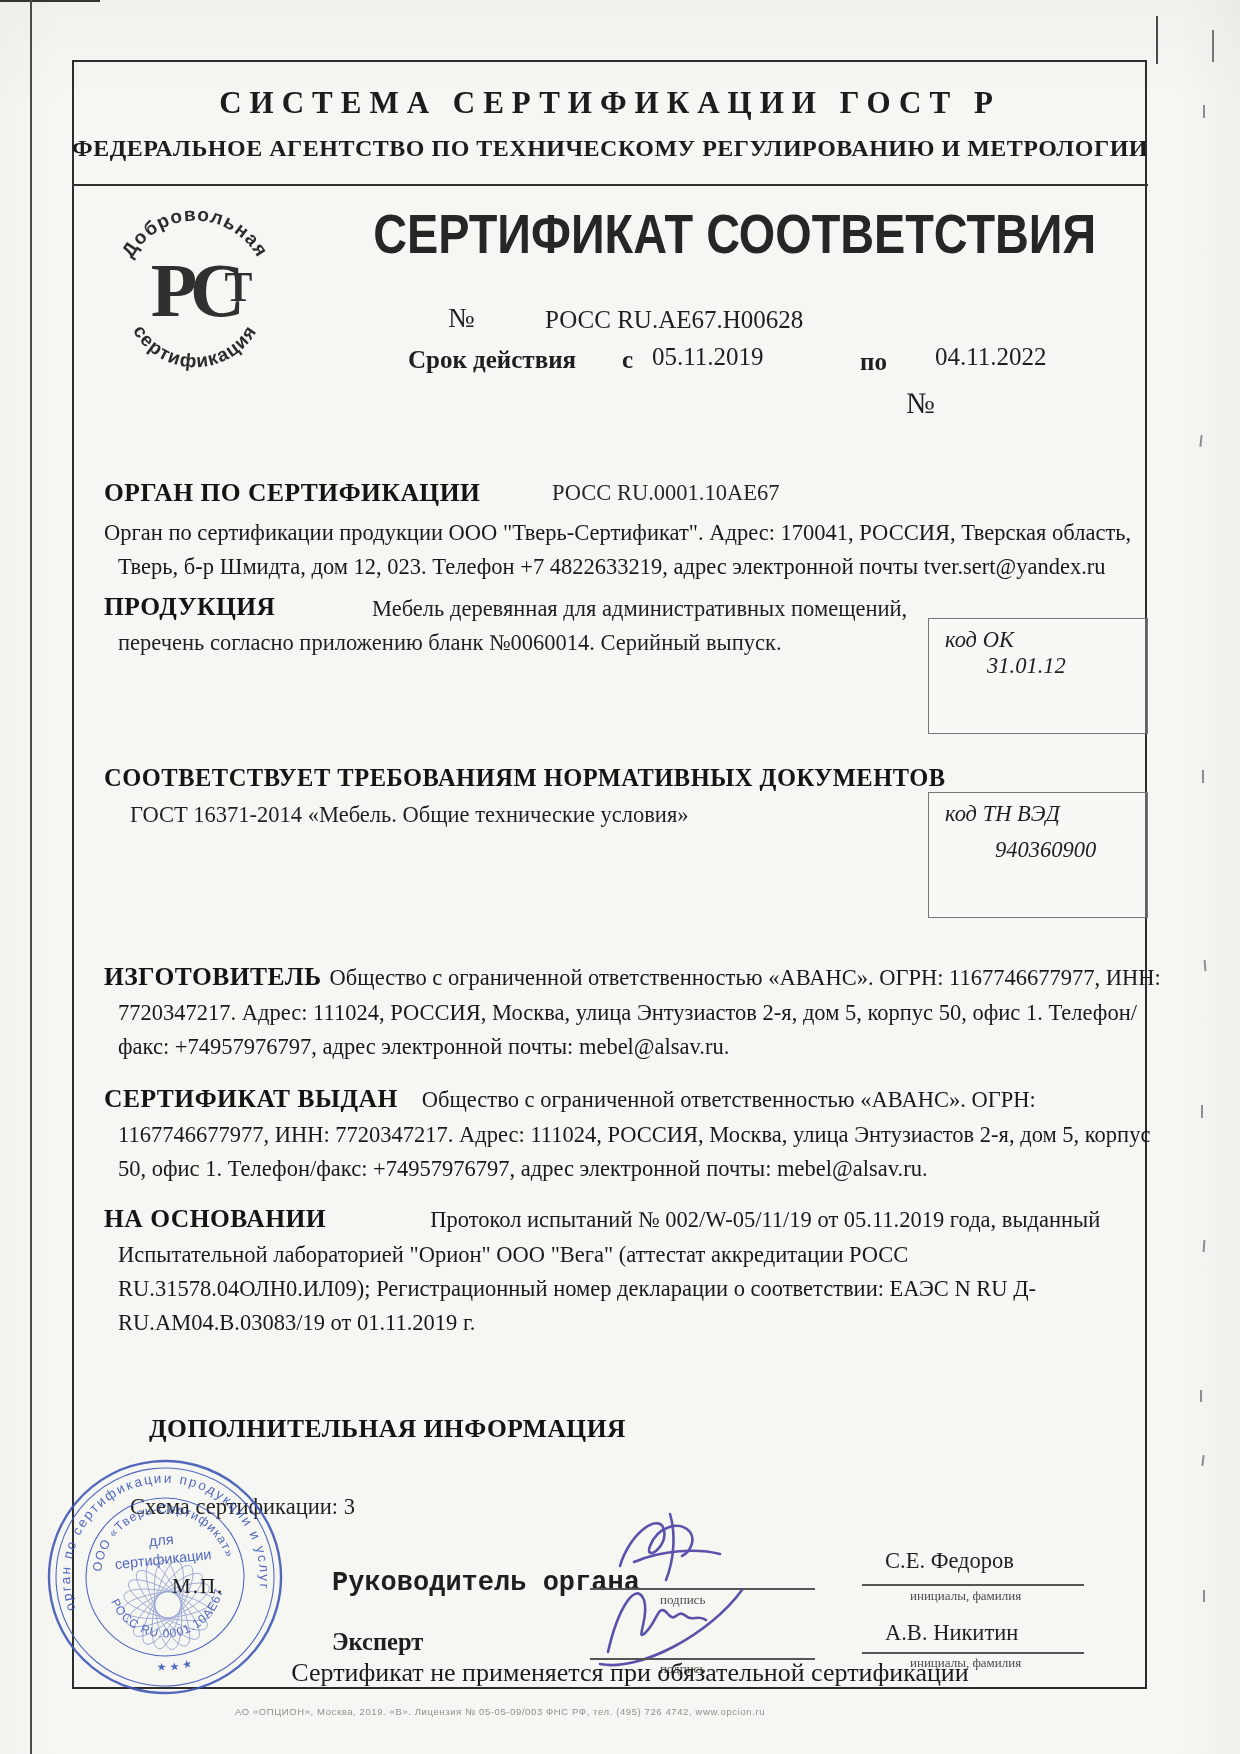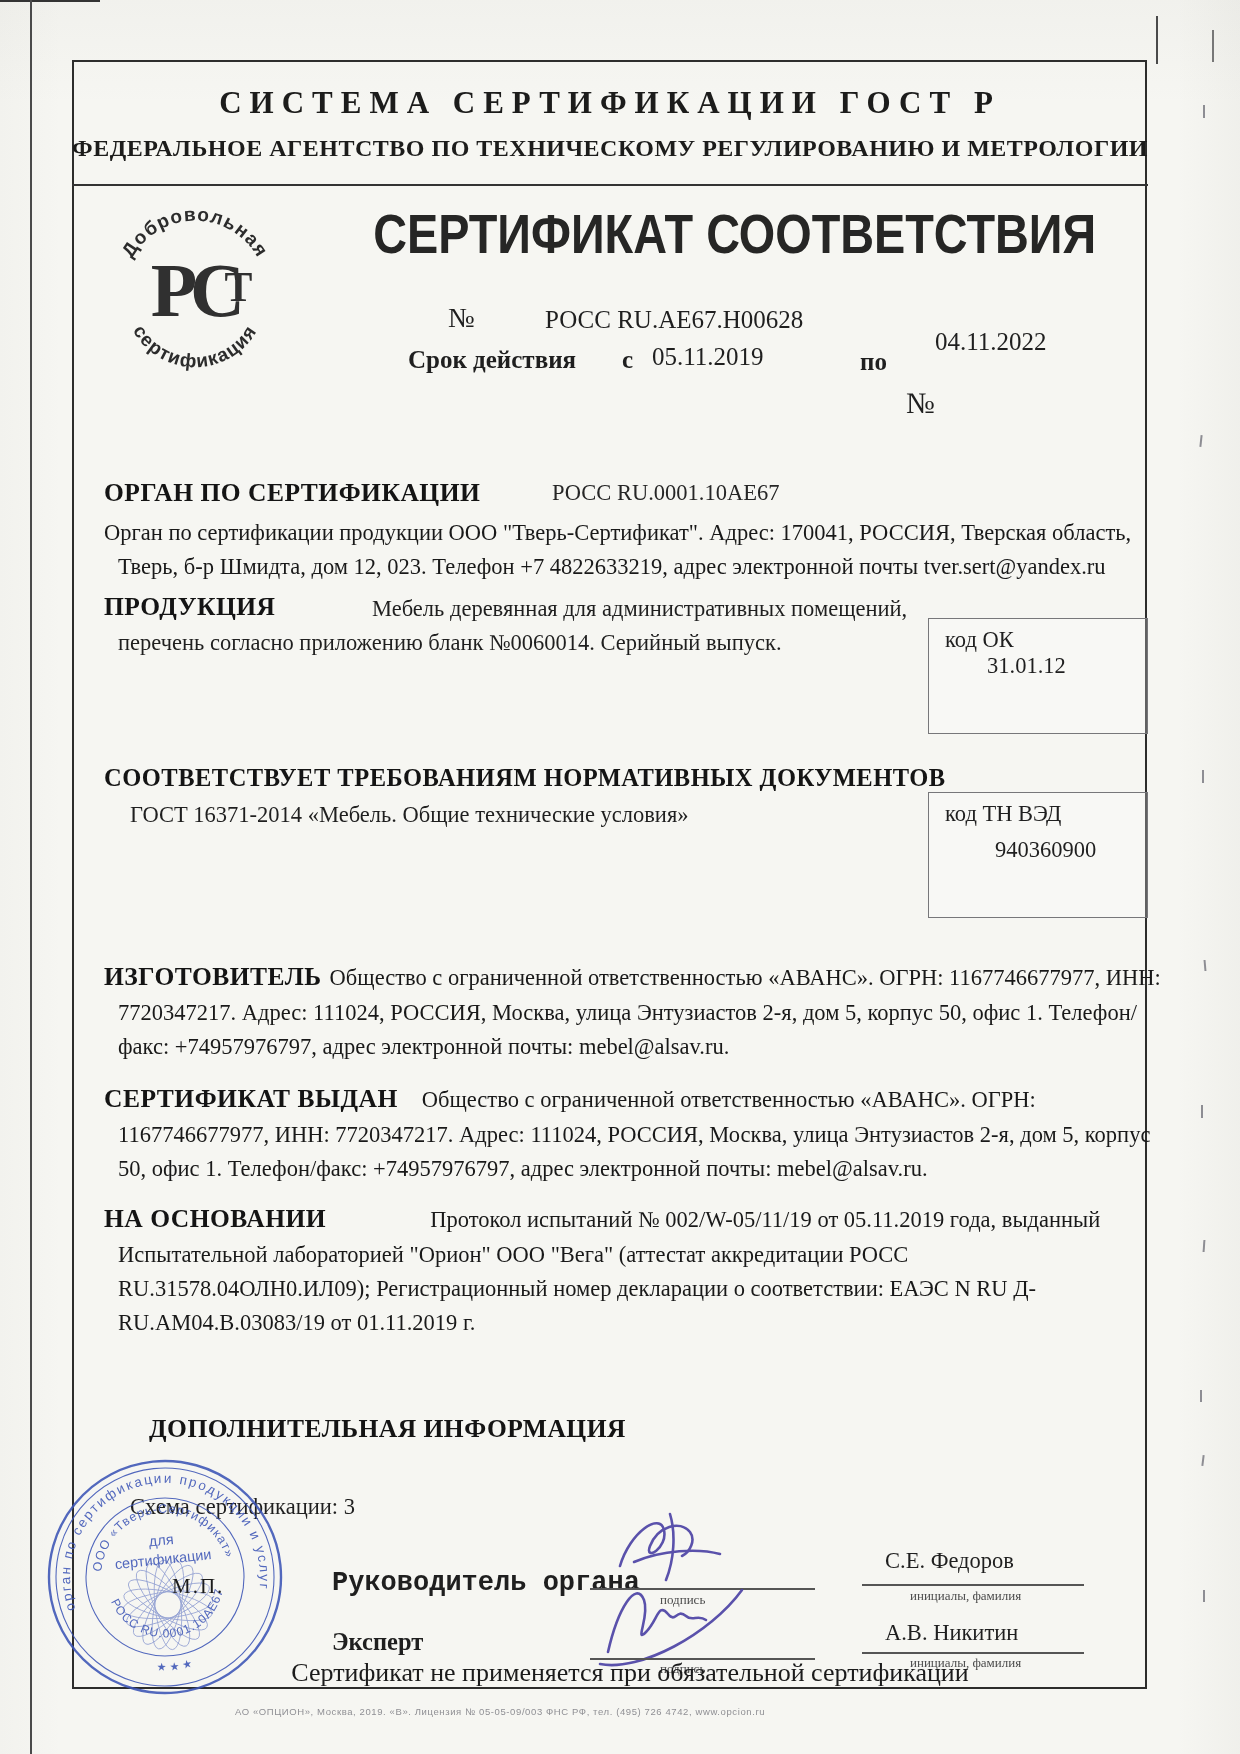--- a/index.html
+++ b/index.html
@@ -14,21 +14,21 @@
   .abs{position:absolute;}
   .serif{font-family:"Liberation Serif", serif;}
   .b{font-weight:bold;}
   .page-frame{border:2.5px solid #2d2d2c;}
   .hline{background:#333;}
   .vline{background:#4a4a4a;}
   .caption{font-family:"Liberation Serif", serif;font-size:13px;color:#4c4c4c;}
   .sigline{background:#555;height:1.5px;}
   .body-par{font-size:22.5px;line-height:1.5;color:#191919;padding-left:14px;text-indent:-14px;}
   .sec-label{font-size:25.5px;font-weight:bold;letter-spacing:.5px;color:#141414;}
-  .code-box{border:1.3px solid #77777a;background:rgba(255,255,255,.25);}
+  .code-box{border:1.3px solid #77777a;background:rgba(255,255,255,.25);font-style:italic;}
   .scan-dash{position:absolute;width:2px;background:#8d8d93;}
   .title-inner{display:inline-block;transform:scale(.9,1.06);transform-origin:center;
     font-family:"Liberation Sans", sans-serif;font-weight:700;font-size:52px;letter-spacing:0px;color:#262625;}
   .red-num{font-family:"DejaVu Sans Mono", monospace;font-size:40px;letter-spacing:4px;color:#ee4258;}
   .stamp-svg{opacity:.88;transform:rotate(-6deg);}
 </style>
 </head>
 <body>
 
 <div id="canvas">
@@ -75,21 +75,21 @@
     <span class="title-inner">СЕРТИФИКАТ СООТВЕТСТВИЯ</span>
   </div>
 
   <div class="abs serif" style="left:448px;top:302px;font-size:28px;">№</div>
   <div class="abs serif" style="left:545px;top:306px;font-size:25px;">РОСС RU.AE67.H00628</div>
 
   <div class="abs serif b" style="left:408px;top:346px;font-size:25px;">Срок действия</div>
   <div class="abs serif b" style="left:622px;top:346px;font-size:25px;">с</div>
   <div class="abs serif" style="left:652px;top:343px;font-size:25px;">05.11.2019</div>
   <div class="abs serif b" style="left:860px;top:348px;font-size:25px;">по</div>
-  <div class="abs serif" style="left:935px;top:328px;font-size:25px;">04.11.2022</div>
+  <div class="abs serif" style="left:935px;top:343px;font-size:25px;">04.11.2022</div>
 
   <div class="abs serif" style="left:906px;top:386px;font-size:30px;">№</div>
 
   <div class="abs sec-label" style="left:104px;top:478px;">ОРГАН ПО СЕРТИФИКАЦИИ</div>
   <div class="abs serif" style="left:552px;top:480px;font-size:22.5px;color:#262626;">РОСС RU.0001.10АЕ67</div>
   <div class="abs serif body-par" style="left:104px;top:516px;width:1044px;">Орган по сертификации продукции ООО "Тверь-Сертификат". Адрес: 170041, РОССИЯ, Тверская область, Тверь, б-р Шмидта, дом 12, 023. Телефон +7 4822633219, адрес электронной почты tver.sert@yandex.ru</div>
 
   <div class="abs sec-label" style="left:104px;top:592px;">ПРОДУКЦИЯ</div>
   <div class="abs serif" style="left:372px;top:596px;font-size:22.5px;">Мебель деревянная для административных помещений,</div>
   <div class="abs serif" style="left:118px;top:630px;font-size:22.5px;">перечень согласно приложению бланк №0060014. Серийный выпуск.</div>

